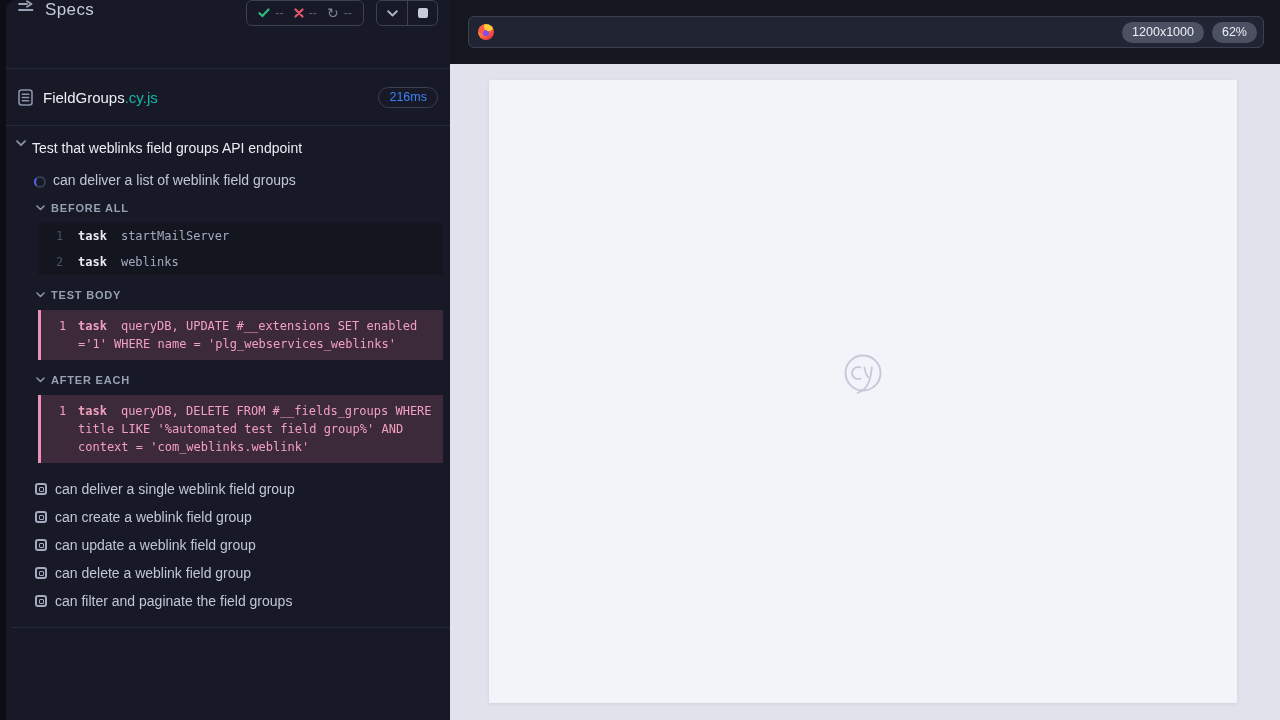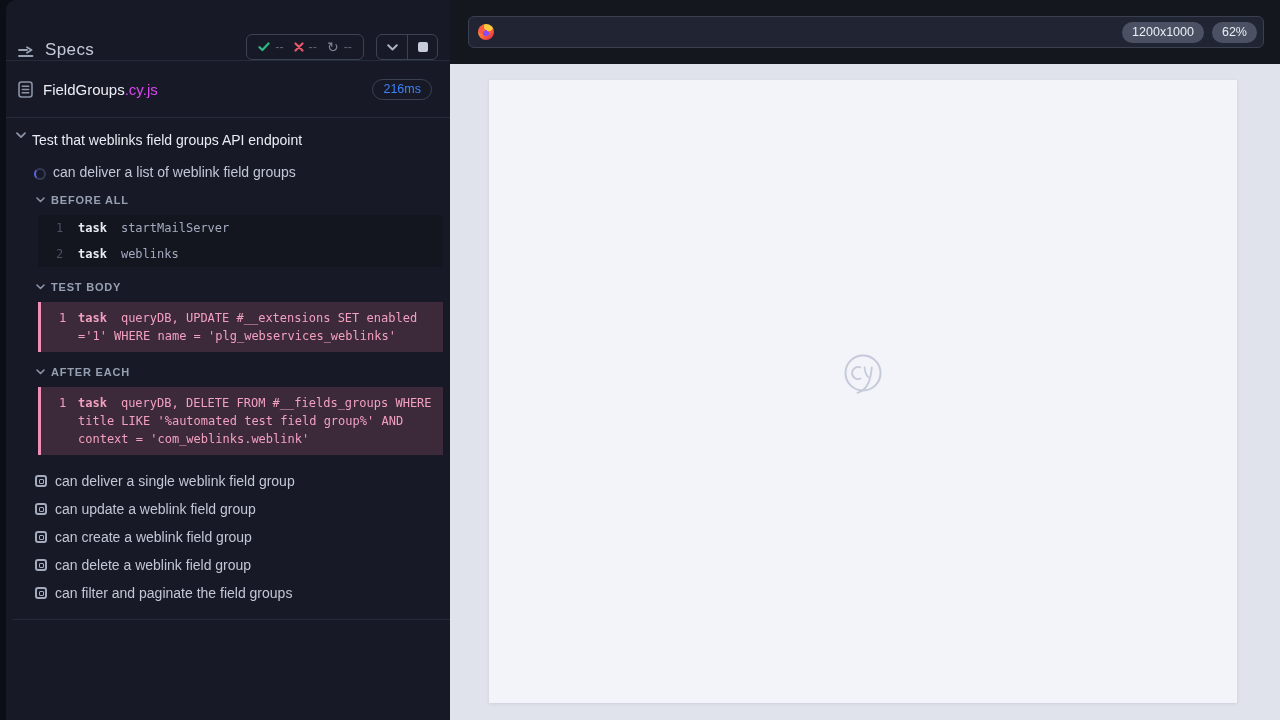--- a/index.html
+++ b/index.html
@@ -4,40 +4,40 @@
 <style>
   * { margin:0; padding:0; box-sizing:border-box; }
   html,body { width:1280px; height:720px; overflow:hidden; background:#0c0e15;
               font-family:"Liberation Sans", sans-serif; }
 
   
   .left-strip { position:absolute; left:0; top:0; width:6px; height:720px; background:#0c0e15; }
   .sidebar { position:absolute; left:6px; top:0; width:444px; height:720px;
              background:#171a26; border-top-left-radius:10px; overflow:hidden; }
 
-  .sb-header { height:61px; display:flex; align-items:flex-end; padding:0 12px;
+  .sb-header { height:69px; display:flex; align-items:flex-start; padding:0 12px;
                border-bottom:1px solid #262b3a; }
   .sb-title { color:#c5cad8; font-size:17px; letter-spacing:.4px; margin-left:10px; font-weight:500; }
   .sb-header .spacer { flex:1; }
 
   .stats-group { display:flex; align-items:center; gap:10px; border:1px solid #3b4252;
                  border-radius:6px; height:26px; padding:0 11px; margin-right:12px; }
   .stat { display:flex; align-items:center; gap:5px; font-size:12.5px; color:#5d6477; }
   .refresh-glyph { color:#7c8496; font-size:14px; line-height:1; }
 
   .actions-group { display:flex; align-items:stretch; border:1px solid #3b4252;
                    border-radius:6px; height:26px; overflow:hidden; }
   .action-btn { width:30px; display:flex; align-items:center; justify-content:center; }
   .action-btn + .action-btn { border-left:1px solid #3b4252; }
   .stop-square { width:10px; height:10px; background:#c7ccdb; border-radius:2px; }
 
-  .spec-row { height:57px; display:flex; align-items:center; padding:0 18px 0 12px;
+  .spec-row { height:57px; display:flex; align-items:center; padding:0 12px 0 12px;
               border-bottom:1px solid #262b3a; }
   .spec-name { margin-left:10px; font-size:15px; color:#edeff5; font-weight:500; }
-  .spec-ext  { font-size:15px; color:#d946ef; }
+  .spec-ext  { font-size:15px; color:#14b8a6; }
   .spec-row .spacer { flex:1; }
   .duration-badge { border:1px solid #3b4252; color:#3b82f6; font-size:12.5px;
                     padding:2.5px 10px; border-radius:12px; }
 
   .tree { padding:10px 10px 0 10px; }
   .suite-row { display:flex; align-items:flex-start; gap:6px; padding:4px 0 4px 0; }
   .suite-title { color:#eaecf3; font-size:14px; font-weight:500; }
 
   .attempt-row { display:flex; align-items:flex-end; gap:7px; margin:8px 0 0 18px; height:20px; }
   .attempt-name { color:#c2c7d5; font-size:14px; }
@@ -211,25 +211,25 @@
       </div>
     </div>
 
     <div class="pending-list">
       <div class="pending-row">
         <span class="pend-icon"></span>
         <span class="attempt-name">can deliver a single weblink field group</span>
       </div>
       <div class="pending-row">
         <span class="pend-icon"></span>
+        <span class="attempt-name">can create a weblink field group</span>
+      </div>
+      <div class="pending-row">
+        <span class="pend-icon"></span>
         <span class="attempt-name">can update a weblink field group</span>
-      </div>
-      <div class="pending-row">
-        <span class="pend-icon"></span>
-        <span class="attempt-name">can create a weblink field group</span>
       </div>
       <div class="pending-row">
         <span class="pend-icon"></span>
         <span class="attempt-name">can delete a weblink field group</span>
       </div>
       <div class="pending-row">
         <span class="pend-icon"></span>
         <span class="attempt-name">can filter and paginate the field groups</span>
       </div>
     </div>

